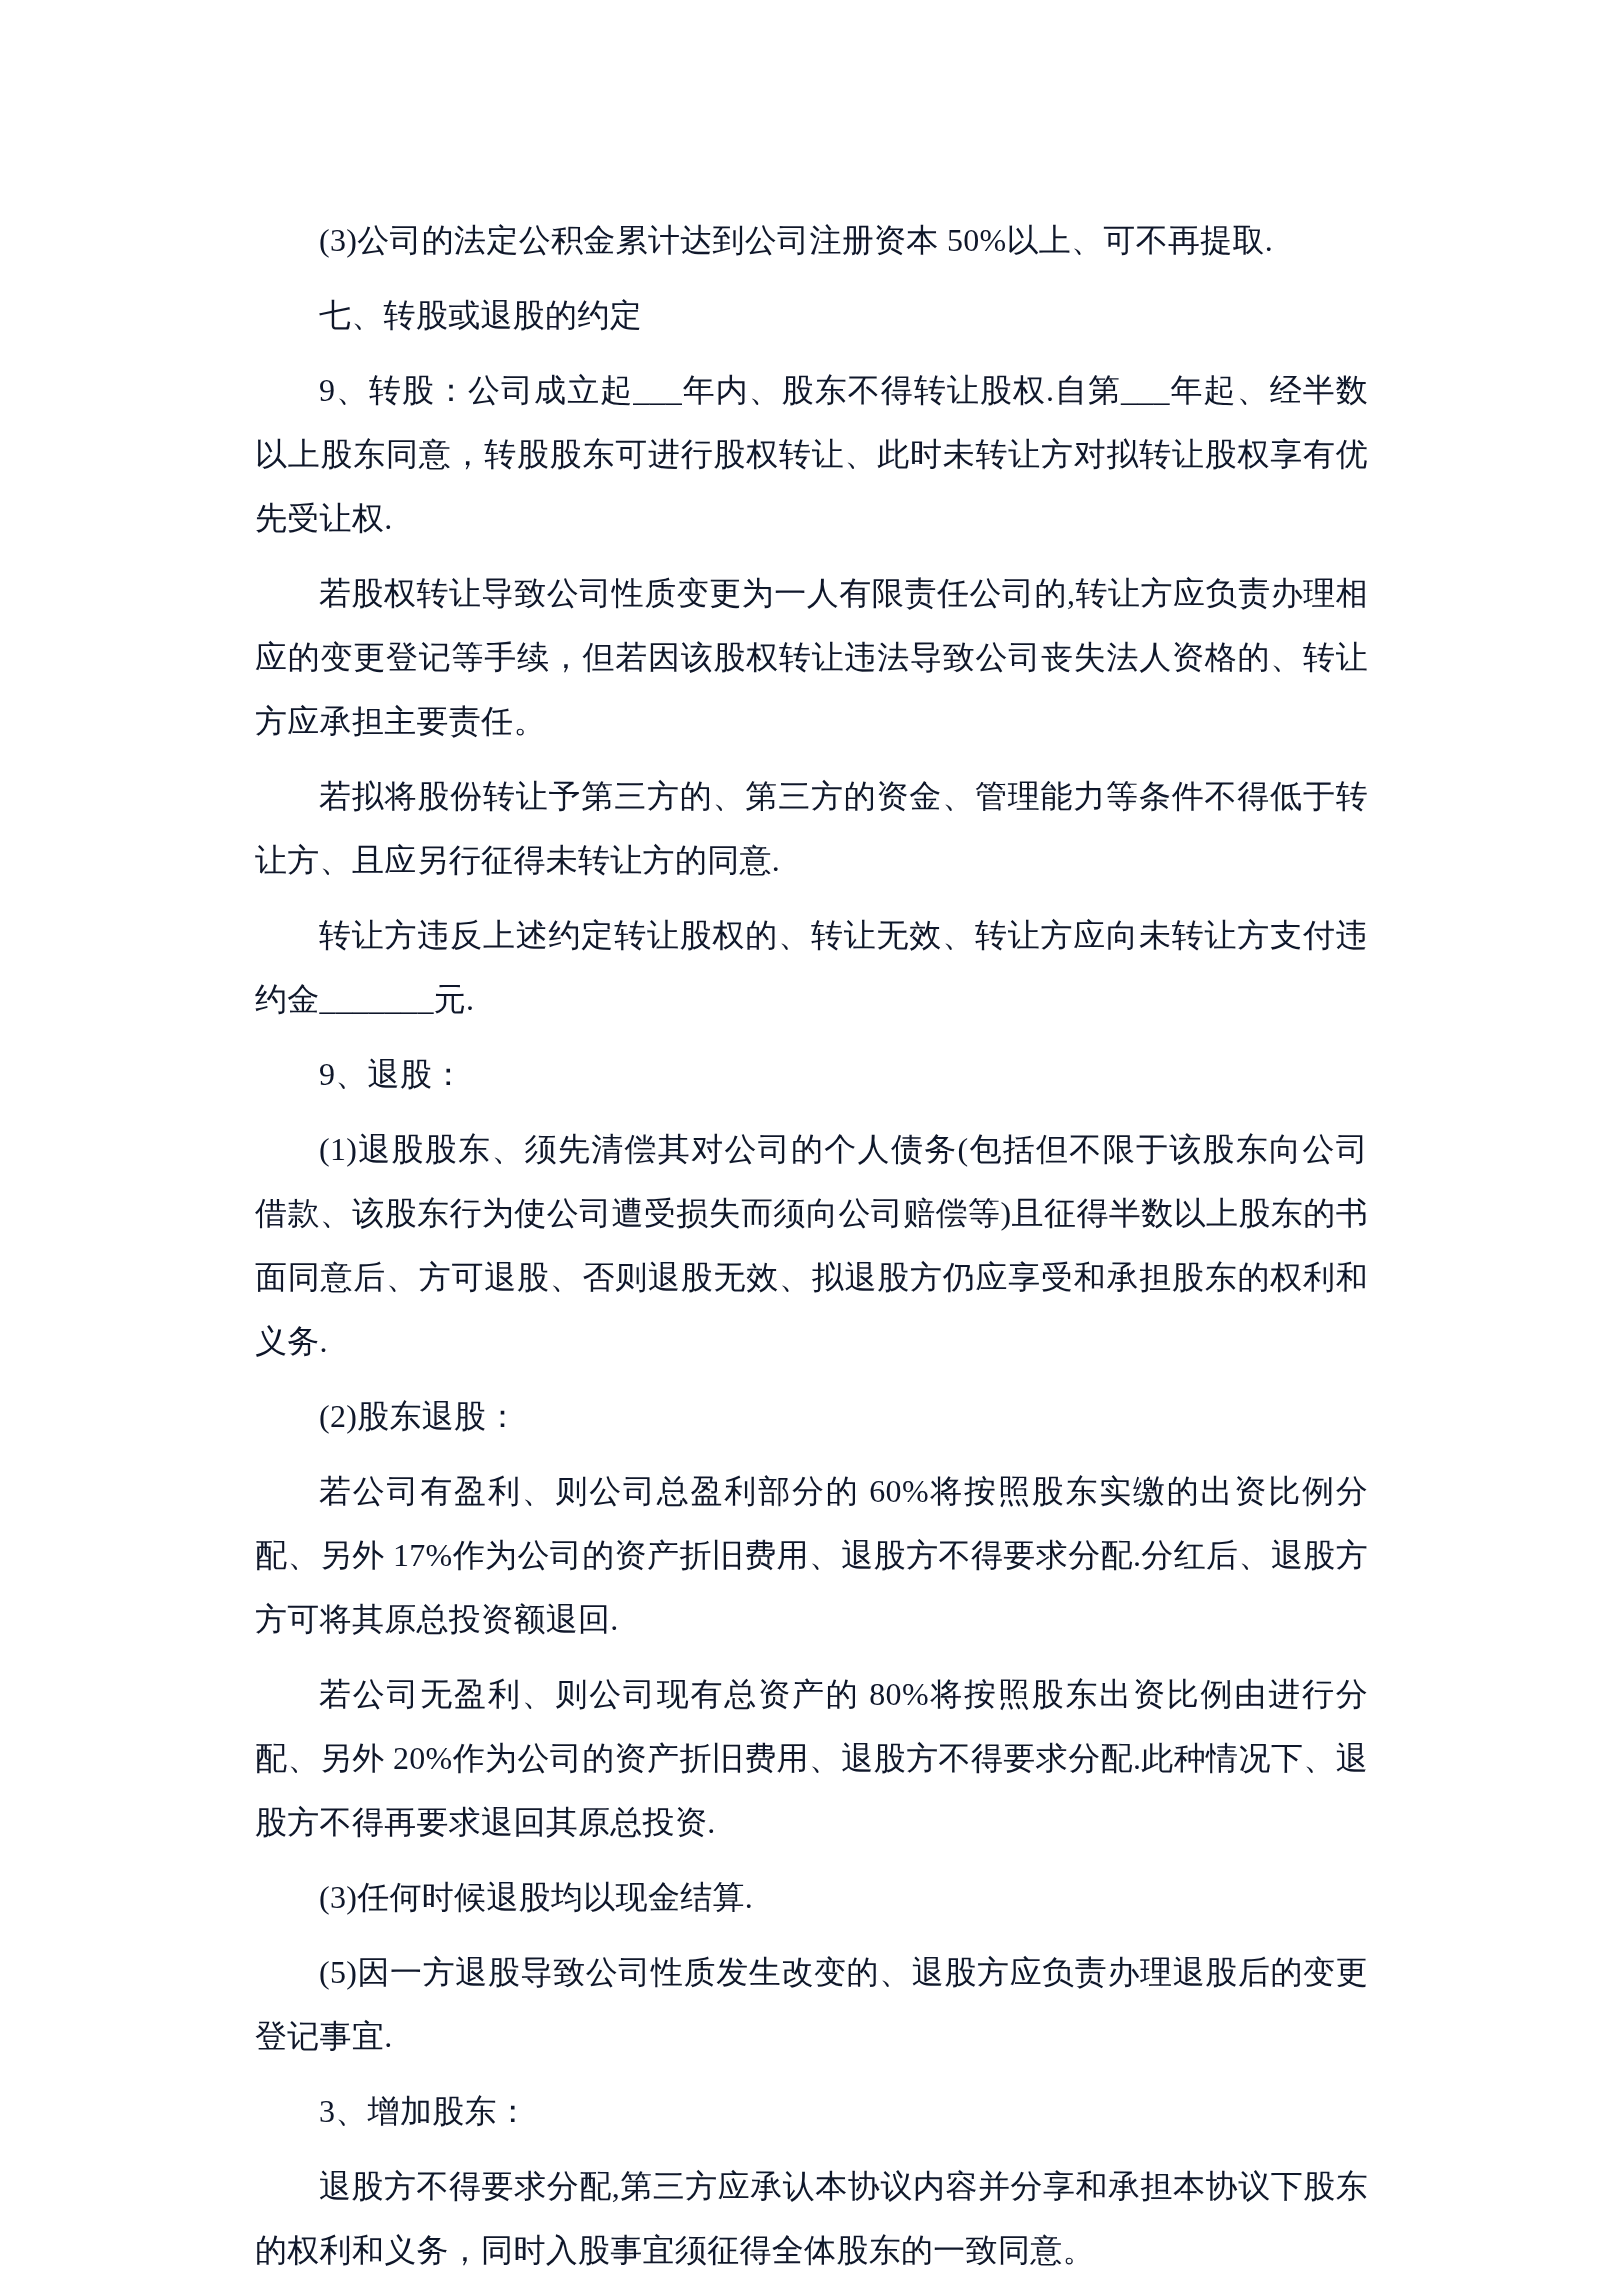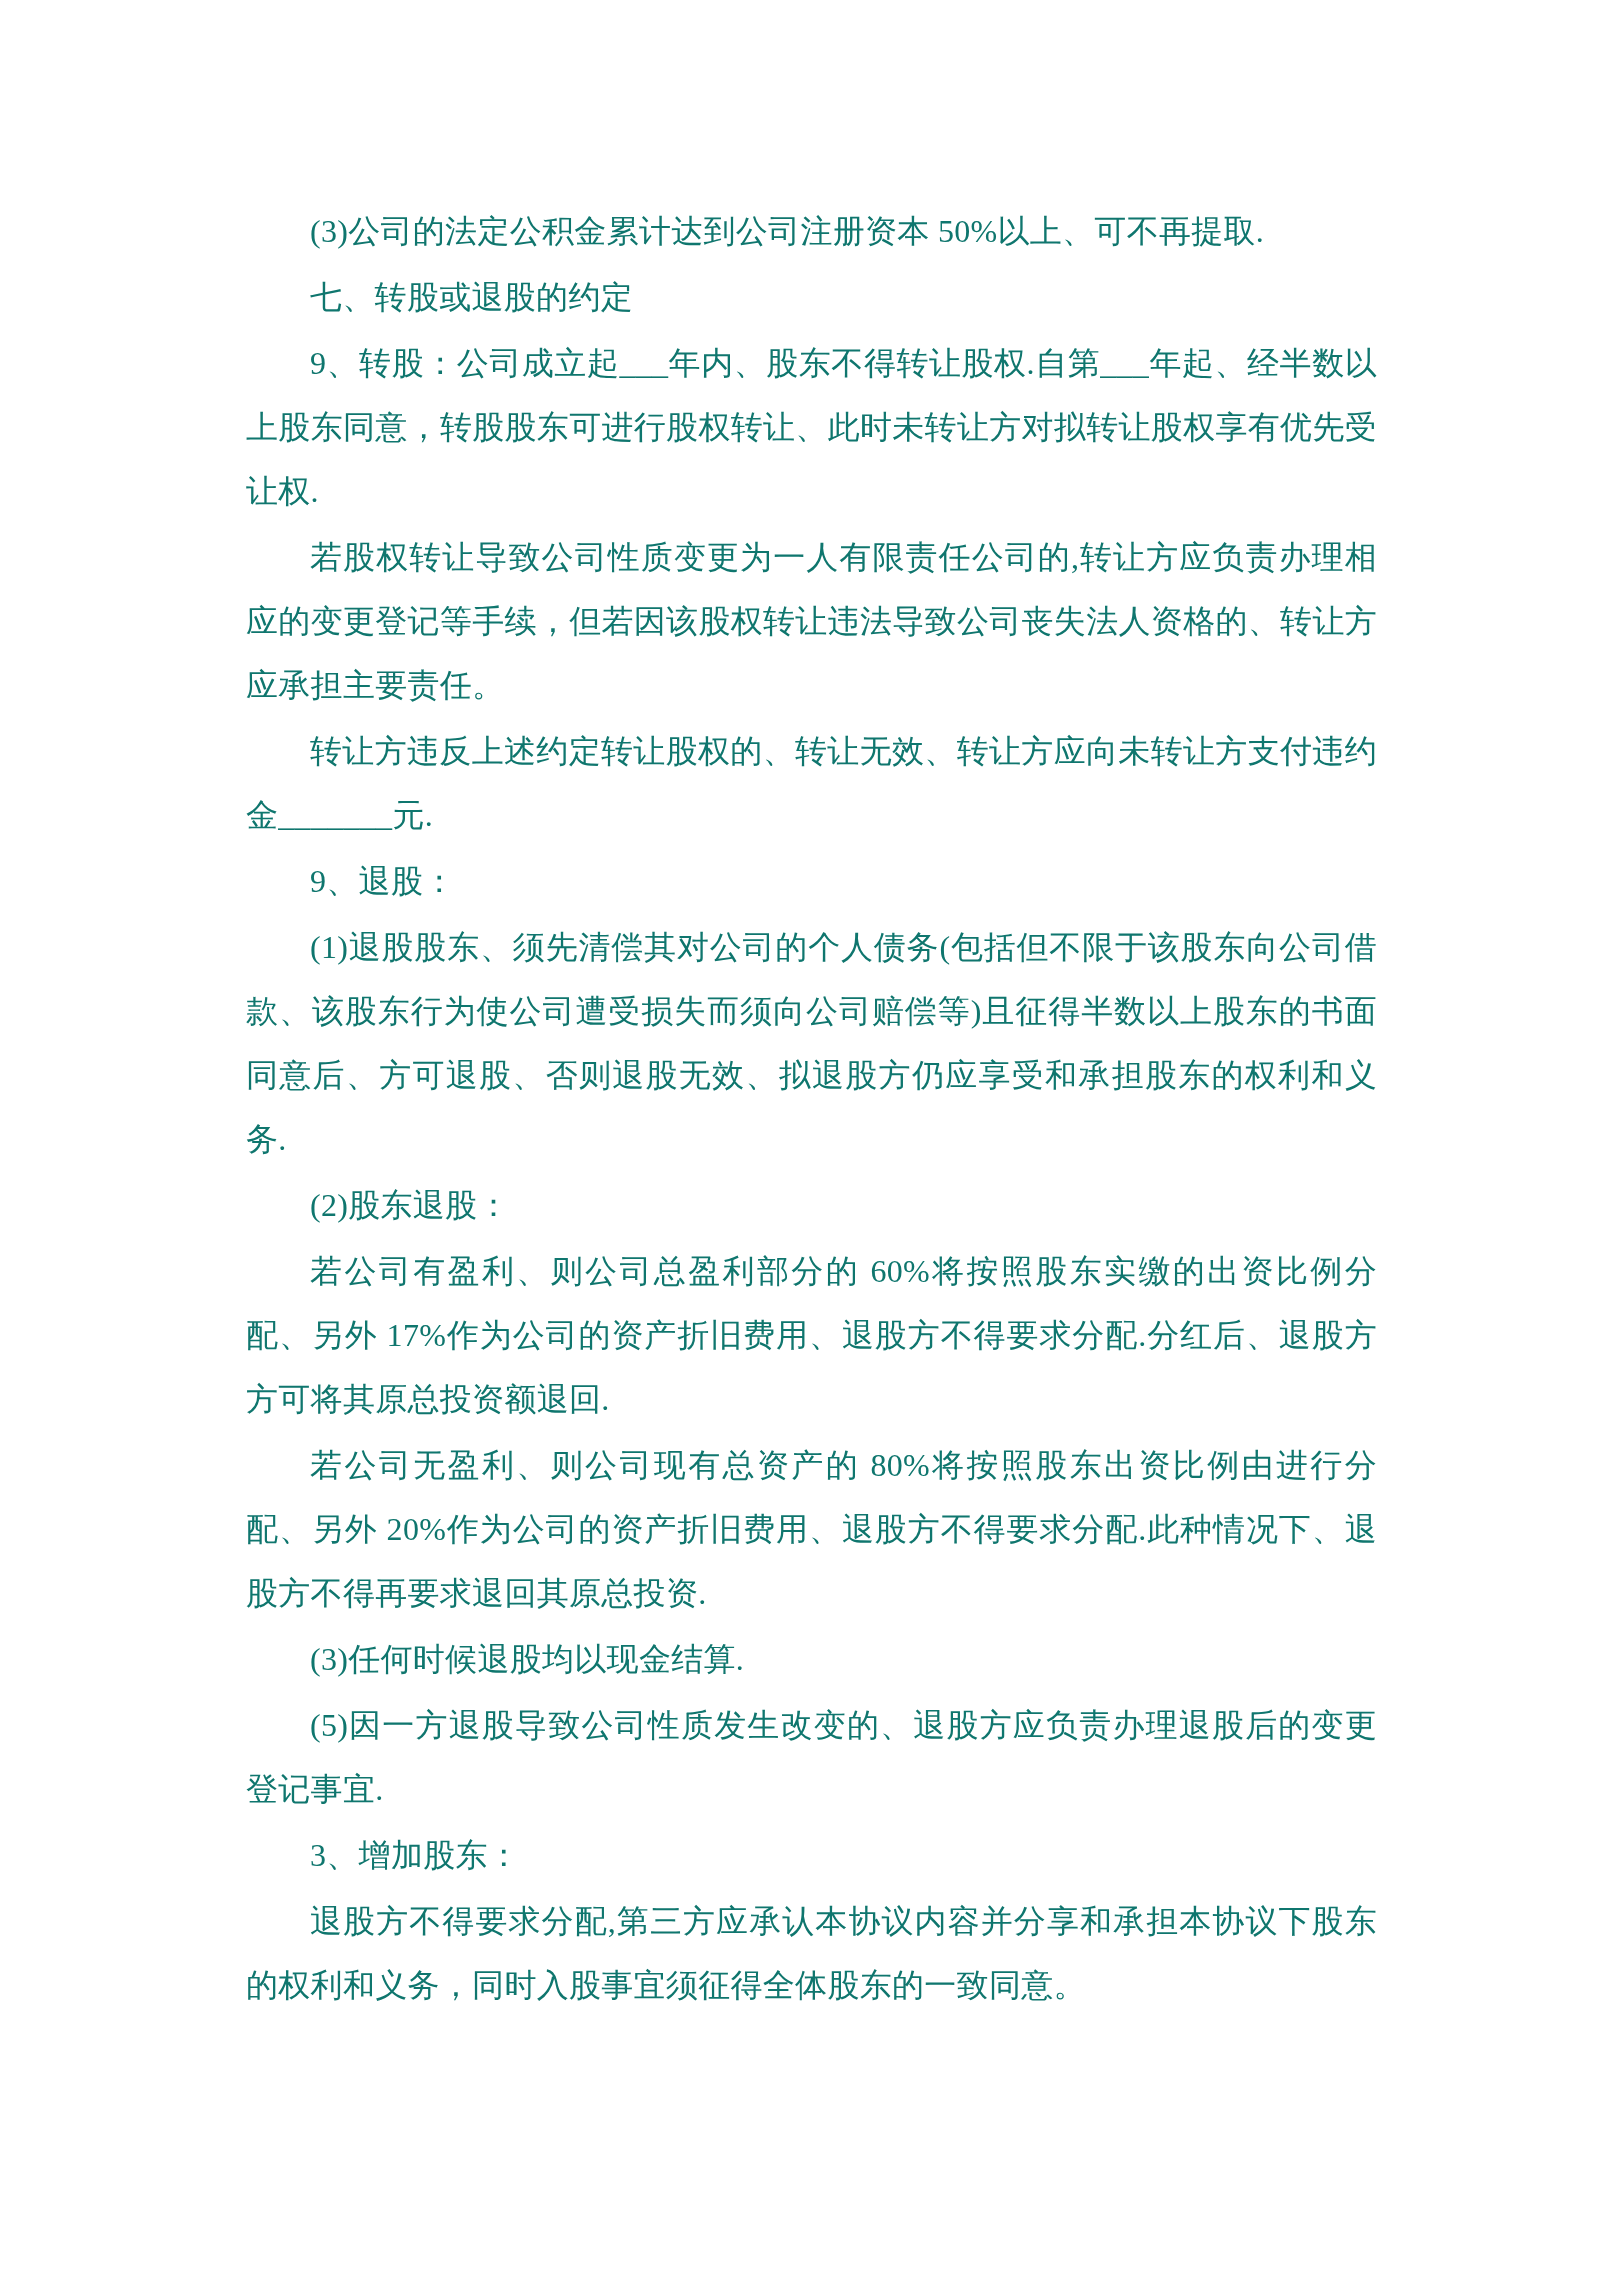--- a/index.html
+++ b/index.html
@@ -13,41 +13,42 @@
     overflow: hidden;
   }
   .doc-page {
     box-sizing: border-box;
     width: 1623px;
     height: 2294px;
     padding: 197px 244px 0 244px;
     background: #ffffff;
   }
   .para {
-    margin: 2px;
+    margin: 11px;
     padding: 0;
     font-family: "Liberation Serif", "DejaVu Serif", serif;
     font-size: 32px;
     line-height: 64px;
-    color: #0f766e;
+    color: #0f172a;
     text-indent: 2em;
     text-align: justify;
     letter-spacing: 0.3px;
     word-break: break-all;
   }
 </style>
 </head>
 <body>
 
 <main class="doc-page">
   <section>
       <p class="para">(3)公司的法定公积金累计达到公司注册资本 50%以上、可不再提取.</p>
       <p class="para">七、转股或退股的约定</p>
       <p class="para">9、转股：公司成立起___年内、股东不得转让股权.自第___年起、经半数以上股东同意，转股股东可进行股权转让、此时未转让方对拟转让股权享有优先受让权.</p>
       <p class="para">若股权转让导致公司性质变更为一人有限责任公司的,转让方应负责办理相应的变更登记等手续，但若因该股权转让违法导致公司丧失法人资格的、转让方应承担主要责任。</p>
+      <p class="para">若拟将股份转让予第三方的、第三方的资金、管理能力等条件不得低于转让方、且应另行征得未转让方的同意.</p>
       <p class="para">转让方违反上述约定转让股权的、转让无效、转让方应向未转让方支付违约金_______元.</p>
       <p class="para">9、退股：</p>
       <p class="para">(1)退股股东、须先清偿其对公司的个人债务(包括但不限于该股东向公司借款、该股东行为使公司遭受损失而须向公司赔偿等)且征得半数以上股东的书面同意后、方可退股、否则退股无效、拟退股方仍应享受和承担股东的权利和义务.</p>
       <p class="para">(2)股东退股：</p>
       <p class="para">若公司有盈利、则公司总盈利部分的 60%将按照股东实缴的出资比例分配、另外 17%作为公司的资产折旧费用、退股方不得要求分配.分红后、退股方方可将其原总投资额退回.</p>
       <p class="para">若公司无盈利、则公司现有总资产的 80%将按照股东出资比例由进行分配、另外 20%作为公司的资产折旧费用、退股方不得要求分配.此种情况下、退股方不得再要求退回其原总投资.</p>
       <p class="para">(3)任何时候退股均以现金结算.</p>
       <p class="para">(5)因一方退股导致公司性质发生改变的、退股方应负责办理退股后的变更登记事宜.</p>
       <p class="para">3、增加股东：</p>
       <p class="para">退股方不得要求分配,第三方应承认本协议内容并分享和承担本协议下股东的权利和义务，同时入股事宜须征得全体股东的一致同意。</p>

